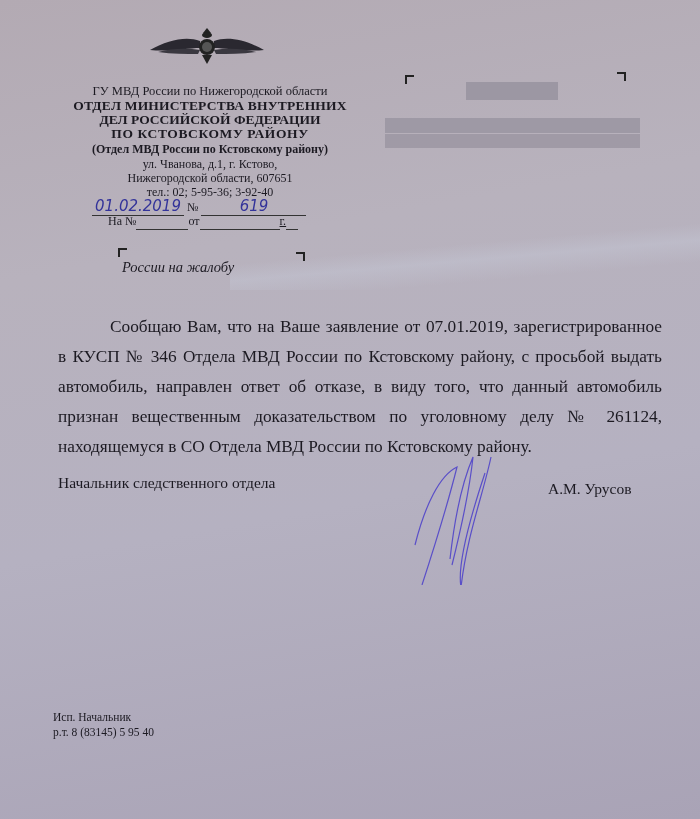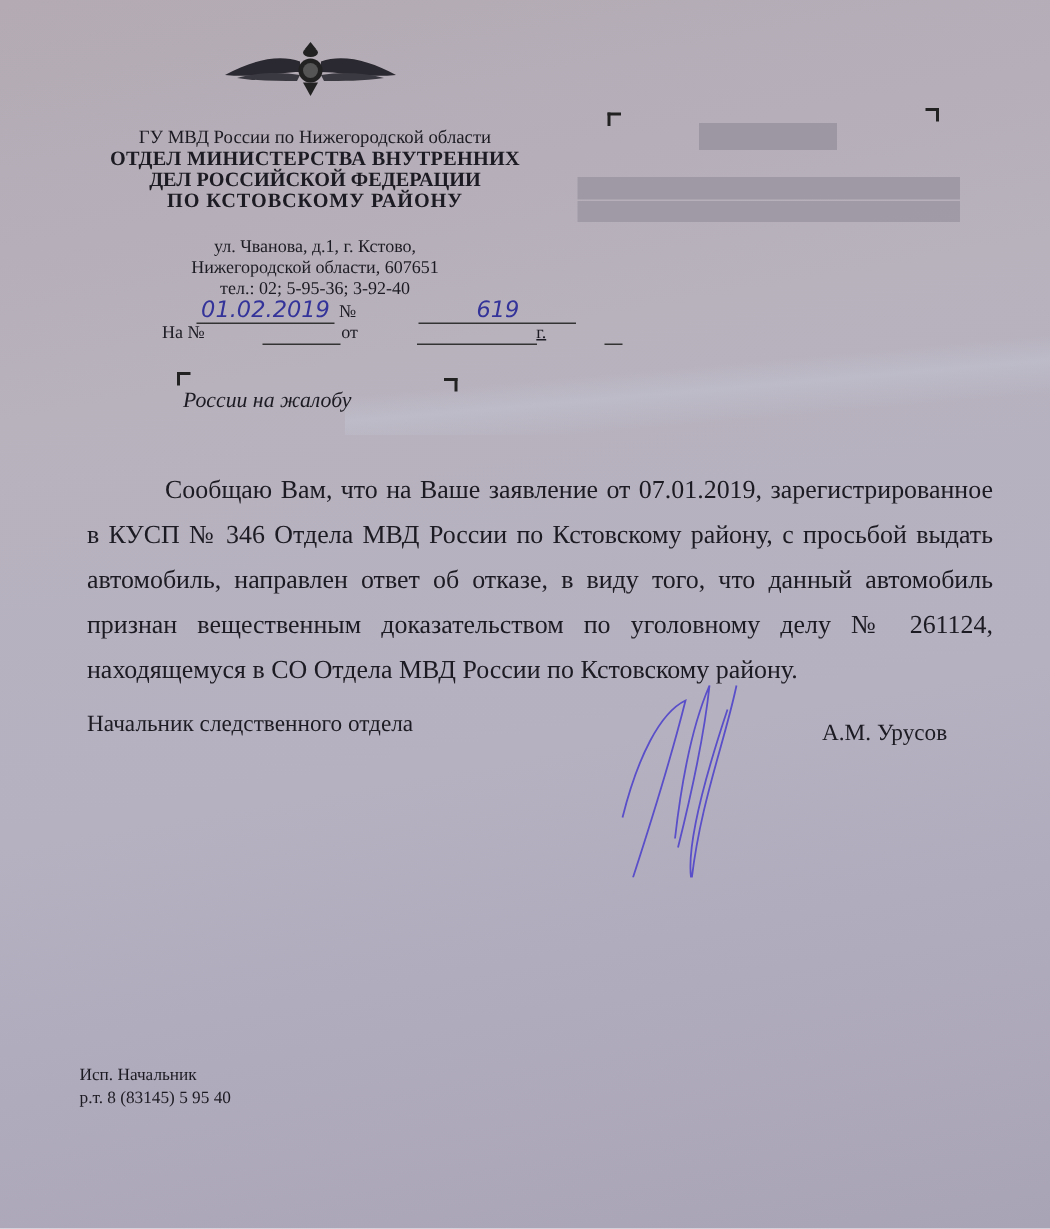--- a/index.html
+++ b/index.html
@@ -18,21 +18,21 @@
     .h1 { top: 84px; font-size: 12.5px; }
     .h2 { top: 98px; font-size: 13.5px; font-weight: bold; letter-spacing: 0.2px; }
     .h3 { top: 112px; font-size: 13.5px; font-weight: bold; }
     .h4 { top: 126px; font-size: 13.5px; font-weight: bold; letter-spacing: 0.6px; }
     .h5 { top: 142px; font-size: 12px; font-weight: bold; }
     .h6 { top: 157px; font-size: 12px; }
     .h7 { top: 171px; font-size: 12px; }
     .h8 { top: 185px; font-size: 12px; }
     .regline { position: absolute; top: 197px; font-size: 12px; }
     .hand { font-family: "DejaVu Sans", sans-serif; font-style: italic; color: #33339a; font-size: 15px; }
-    .uline { display: inline-block; border-bottom: 1px solid #333; margin-left: 39px; }
+    .uline { display: inline-block; border-bottom: 1px solid #333; }
     .corner { position: absolute; width: 7px; height: 7px; border-color: #222; border-style: solid; }
     .c-tl { border-width: 2px 0 0 2px; }
     .c-tr { border-width: 2px 2px 0 0; }
     .blur { position: absolute; background: #9c97a3; filter: blur(0.5px); }
     .subject { position: absolute; left: 122px; top: 259px; font-size: 14.5px; font-style: italic; }
     .body-text {
       position: absolute; left: 58px; top: 312px; width: 604px;
       font-size: 17.3px; line-height: 30px; text-align: justify;
     }
     .body-text p { margin: 0; text-indent: 52px; }
@@ -56,20 +56,21 @@
     <path d="M108 26 C94 22, 78 22, 66 24 L68 28 C80 28, 94 28, 108 26 Z" fill="#3a3840"></path>
     <circle cx="59" cy="21" r="8" fill="#222"></circle>
     <circle cx="59" cy="21" r="5" fill="#555"></circle>
     <path d="M54 29 L59 38 L64 29 Z" fill="#222"></path>
   </svg>
 
   <div class="hdr h1">ГУ МВД России по Нижегородской области</div>
   <div class="hdr h3">ДЕЛ РОССИЙСКОЙ ФЕДЕРАЦИИ</div>
   <div class="hdr h2">ОТДЕЛ МИНИСТЕРСТВА ВНУТРЕННИХ</div>
   <div class="hdr h4">ПО  КСТОВСКОМУ  РАЙОНУ</div>
+  <div class="hdr h5">(Отдел МВД России по Кстовскому району)</div>
   <div class="hdr h6">ул. Чванова, д.1, г. Кстово,</div>
   <div class="hdr h7">Нижегородской области, 607651</div>
   <div class="hdr h8">тел.:  02;  5-95-36; 3-92-40</div>
 
   <div class="regline" style="left:92px;">
     <span class="uline" style="width:92px; text-align:center;">
       <span class="hand">01.02.2019</span>
     </span>
     <span>№</span>
     <span class="uline" style="width:105px; text-align:center;">

